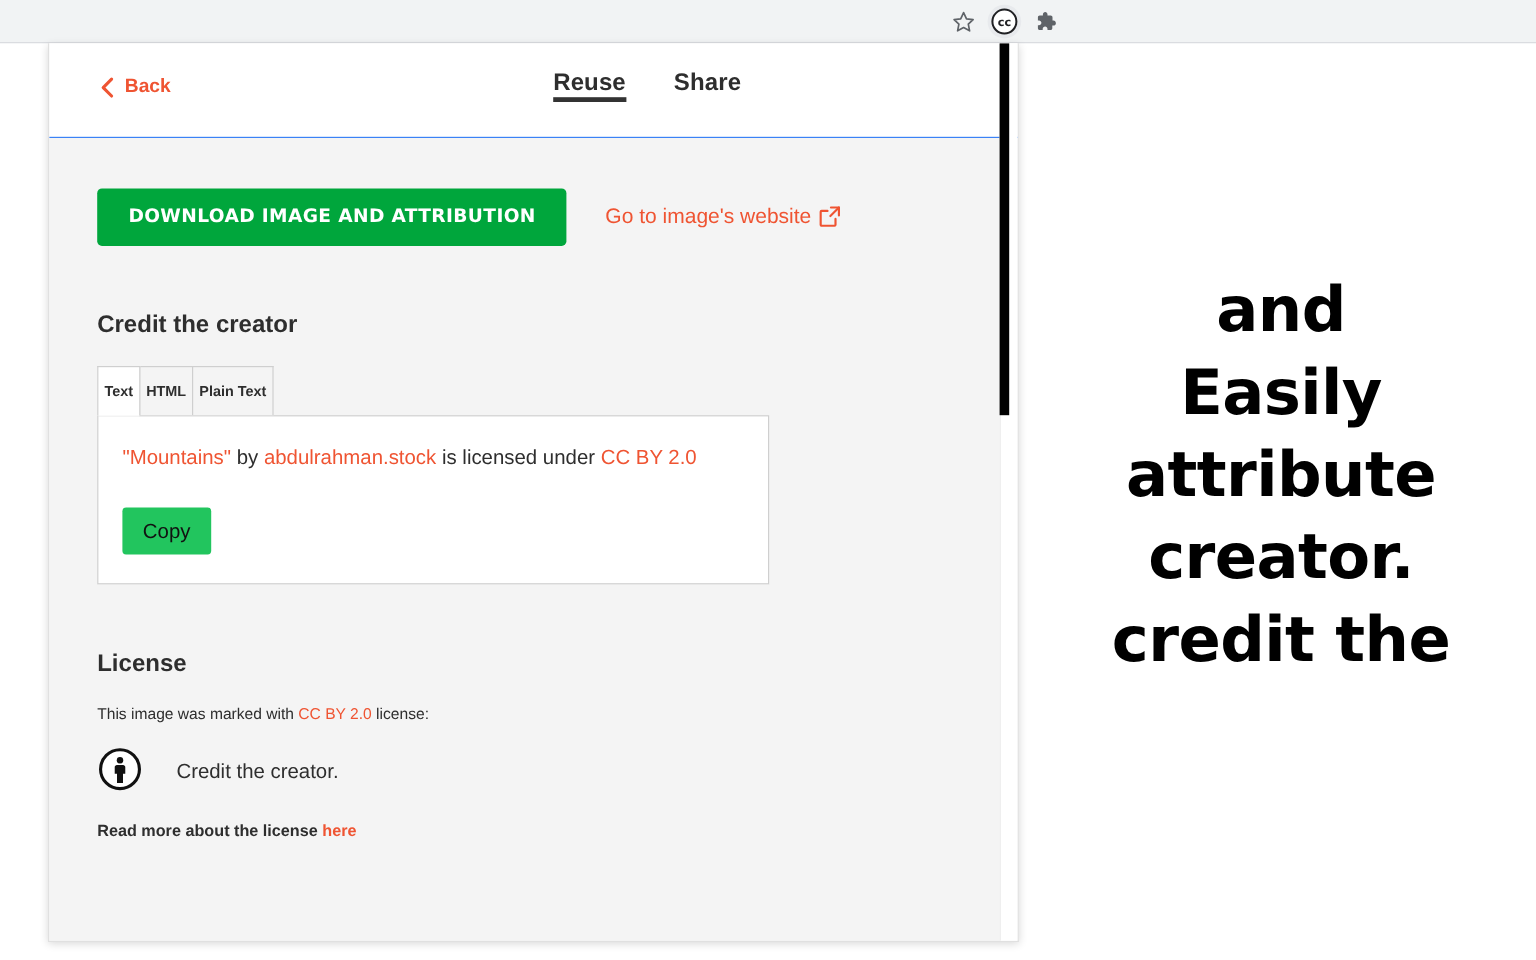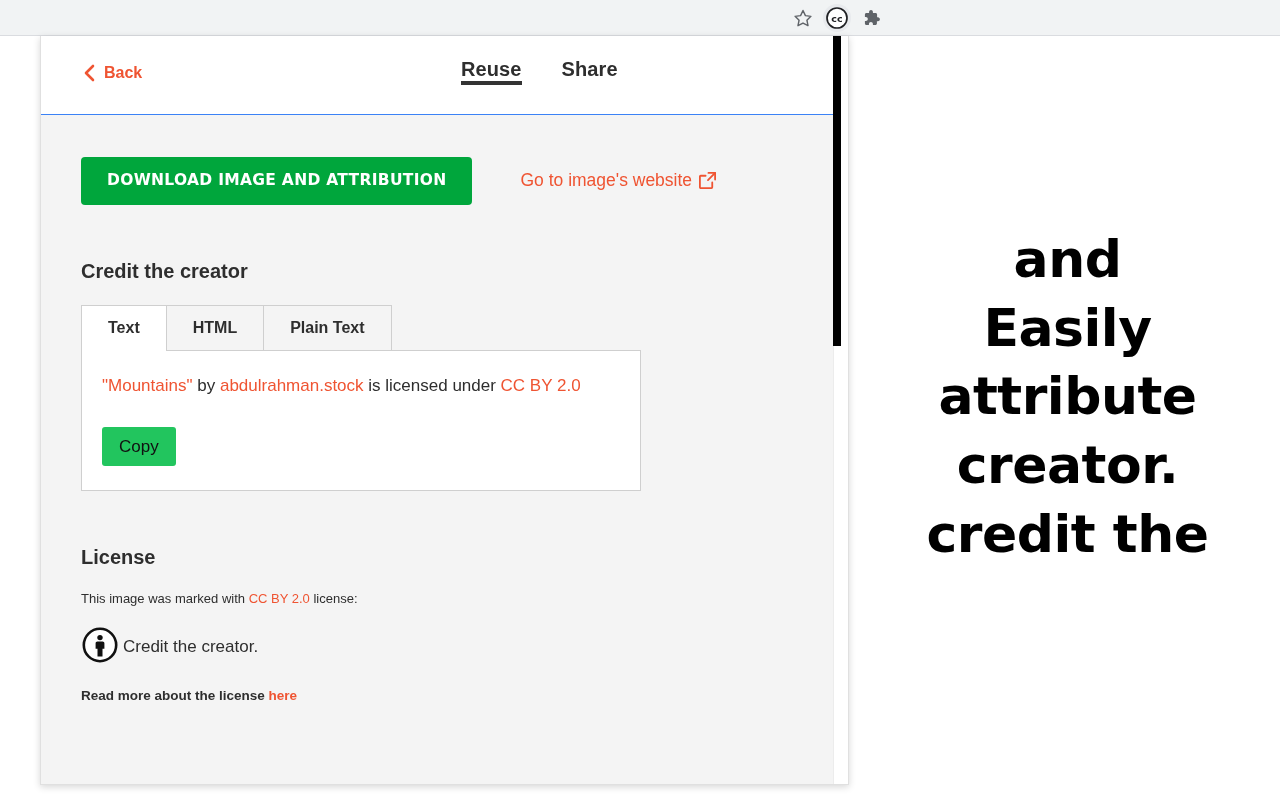--- a/index.html
+++ b/index.html
@@ -126,21 +126,21 @@
     position: relative;
     padding: 42px 40px 0 40px;
     background: #f4f4f4;
     height: 670px;
     box-sizing: border-box;
   }
 
   .action-row {
     display: flex;
     align-items: center;
-    gap: 48px;
+    gap: 32px;
   }
   #download-button {
     background: #00a63c;
     color: #ffffff;
     font-family: "DejaVu Sans", sans-serif;
     font-weight: bold;
     font-size: 15.5px;
     letter-spacing: 0.3px;
     padding: 16px 26px;
     border: none;
@@ -170,22 +170,22 @@
   #format-tabs {
     display: flex;
     margin-top: 22px;
     position: relative;
     z-index: 2;
   }
   .format-tab {
     border: 1px solid #cfcfcf;
     border-bottom: none;
     background: #f4f4f4;
-    padding: 13px 26px;
-    font-size: 16px;
+    padding: 13px 5px;
+    font-size: 12px;
     font-weight: bold;
     color: #2e2e2e;
     cursor: pointer;
     margin-right: -1px;
     box-sizing: border-box;
   }
   .format-tab.active {
     background: #ffffff;
     position: relative;
   }
@@ -235,21 +235,21 @@
   #license-statement {
     margin-top: 22px;
     font-size: 13px;
     color: #2e2e2e;
   }
   #license-statement a { color: #ef5432; text-decoration: none; }
 
   #license-term {
     display: flex;
     align-items: center;
-    gap: 4px;
+    gap: 28px;
     margin-top: 20px;
     text-align: center;
   }
   #license-term .term-label {
     font-size: 17px;
     color: #2e2e2e;
   }
   #read-more {
     margin-top: 20px;
     font-size: 13.5px;

